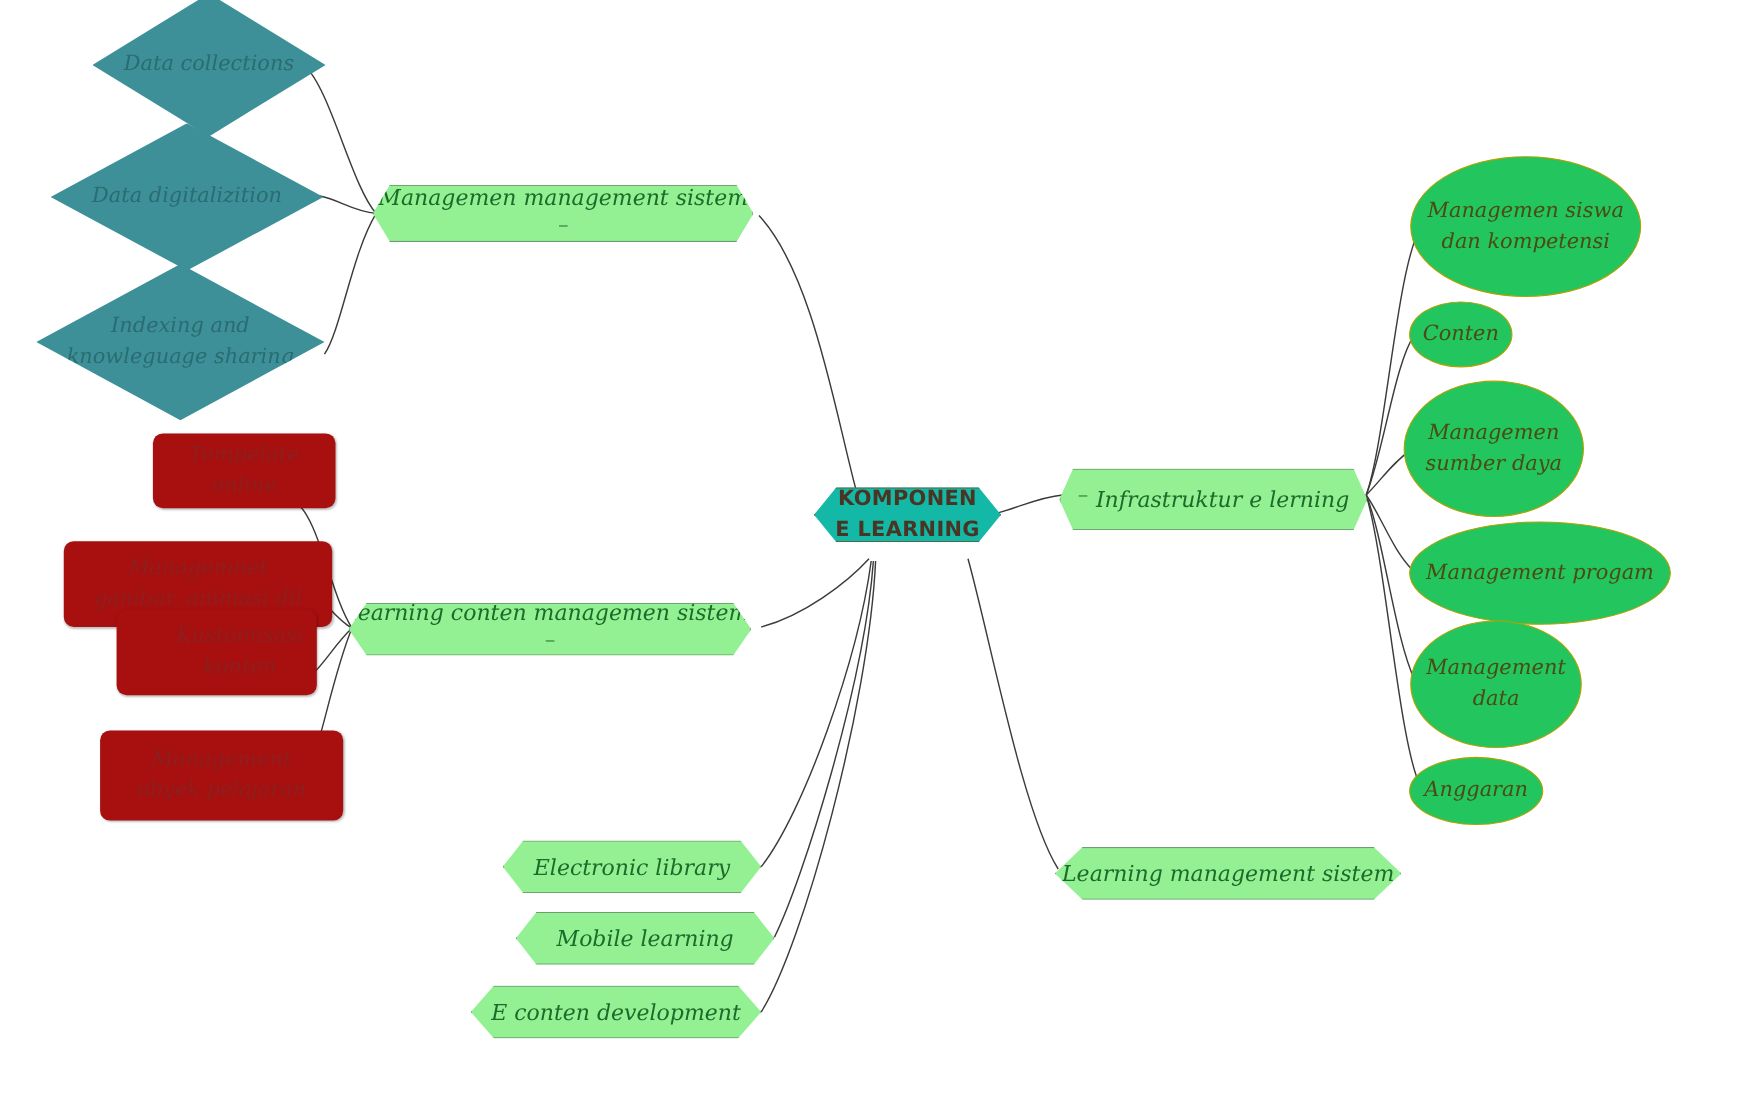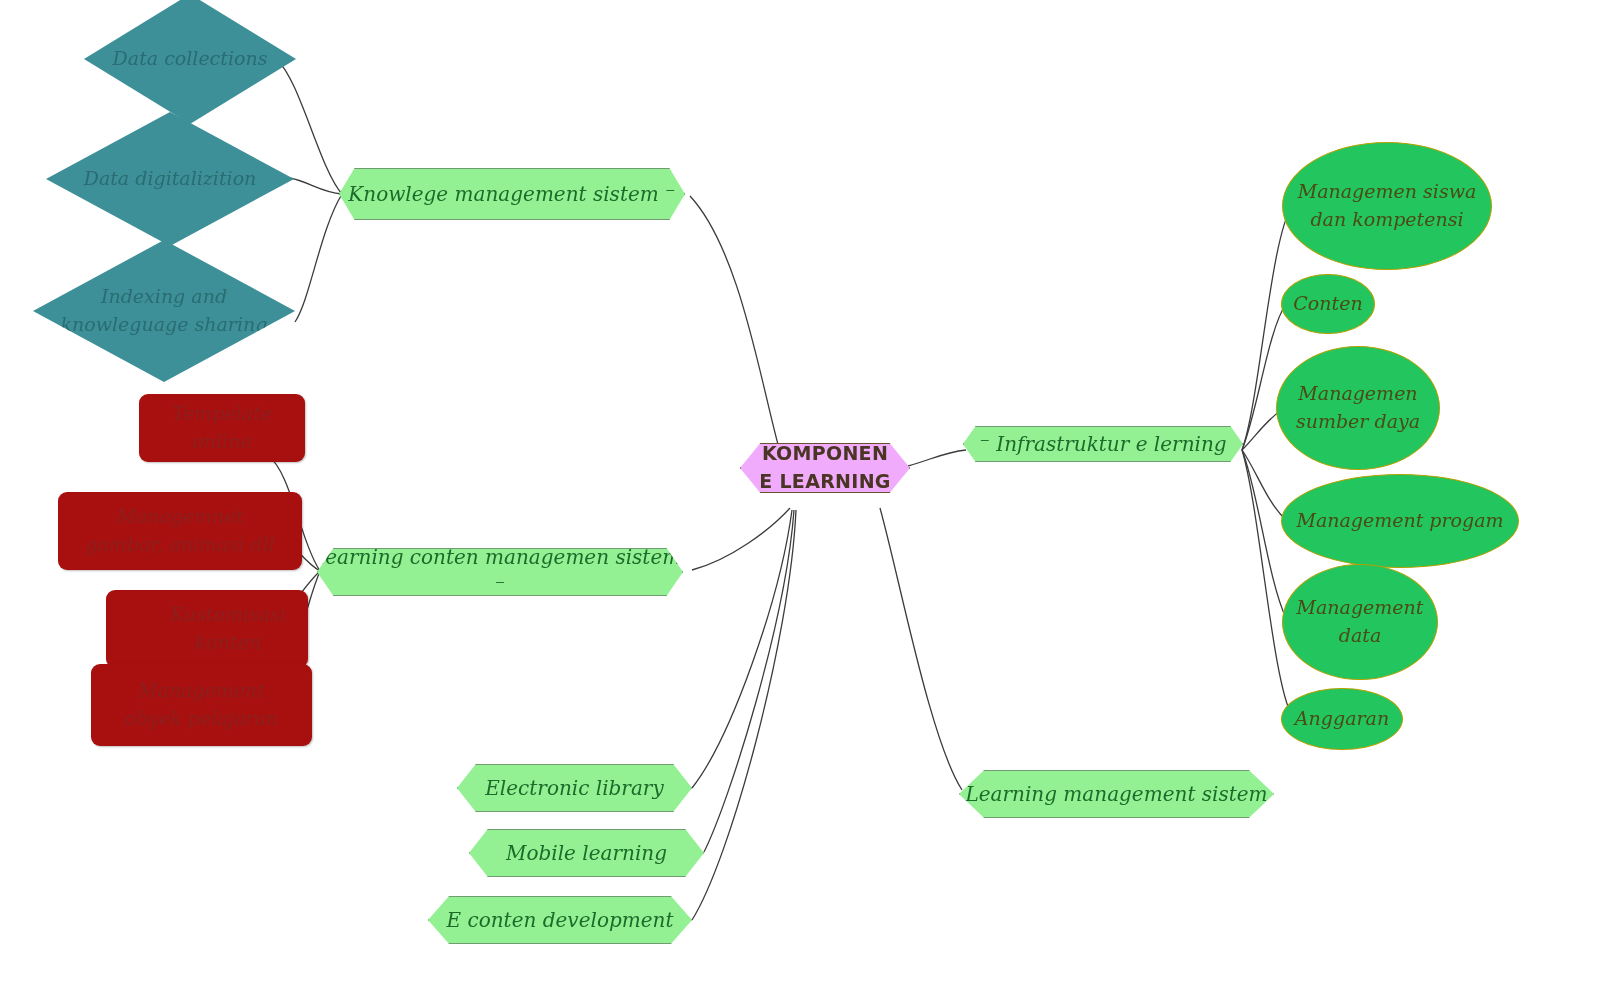--- a/index.html
+++ b/index.html
@@ -28,21 +28,21 @@
     display: flex;
     align-items: center;
     justify-content: center;
     text-align: center;
     line-height: 1.45;
     white-space: pre-line;
   }
 
   
   .hex-center {
-    background: #f0abfc;
+    background: #14b8a6;
     border: 1px solid #6b5030;
     clip-path: polygon(12% 0%, 88% 0%, 100% 50%, 88% 100%, 12% 100%, 0% 50%);
     color: #4a3524;
     font-family: "DejaVu Sans", sans-serif;
     font-weight: bold;
     font-size: 19px;
     letter-spacing: .3px;
   }
 
   
@@ -130,21 +130,21 @@
       <path d="M 1242,450 C 1260,510 1272,680 1292,716"></path>
     </g>
   </svg>
 
   <div class="node hex-center" style="left:740px; top:443px; width:170px; height:50px;">
     <span class="lbl">KOMPONEN
 E LEARNING</span>
   </div>
 
   <div class="node hex-green" style="left:339px; top:168px; width:346px; height:52px;">
-    <span class="lbl">Knowlege management sistem  ⁻</span>
+    <span class="lbl">Managemen management sistem  ⁻</span>
   </div>
 
   <div class="node diamond" style="left:84px; top:-6px; width:212px; height:130px;">
     <span class="lbl">Data collections</span>
   </div>
 
   <div class="node diamond" style="left:46px; top:112px; width:248px; height:134px;">
     <span class="lbl">Data digitalizition</span>
   </div>
 
@@ -160,21 +160,21 @@
   <div class="node redbox" style="left:103px; top:394px; width:166px; height:68px;">
     <span class="lbl">Tempelate
 online</span>
   </div>
 
   <div class="node redbox" style="left:22px; top:492px; width:244px; height:78px;">
     <span class="lbl">Managemnet
 gambar, animasi dll</span>
   </div>
 
-  <div class="node redbox" style="left:70px; top:590px; width:202px; height:78px;padding-left:42px;">
+  <div class="node redbox" style="left:70px; top:554px; width:182px; height:78px;padding-left:42px;">
     <span class="lbl">Kustomisasi
 konten</span>
   </div>
 
   <div class="node redbox" style="left:55px; top:664px; width:221px; height:82px;">
     <span class="lbl">Management
 obyek pelajaran</span>
   </div>
 
   <div class="node hex-green narrow" style="left:457px; top:764px; width:235px; height:48px;">
@@ -182,21 +182,21 @@
   </div>
 
   <div class="node hex-green narrow" style="left:469px; top:829px; width:235px; height:48px;">
     <span class="lbl">Mobile learning</span>
   </div>
 
   <div class="node hex-green narrow" style="left:428px; top:896px; width:264px; height:48px;">
     <span class="lbl">E conten development</span>
   </div>
 
-  <div class="node hex-green" style="left:963px; top:426px; width:280px; height:36px;">
+  <div class="node hex-green" style="left:963px; top:426px; width:280px; height:56px;">
     <span class="lbl">⁻  Infrastruktur e lerning</span>
   </div>
 
   <div class="node hex-green narrow" style="left:959px; top:770px; width:315px; height:48px;">
     <span class="lbl">Learning management sistem</span>
   </div>
 
   <div class="node ellipse" style="left:1282px; top:142px; width:210px; height:128px;">
     <span class="lbl">Managemen siswa
 dan kompetensi</span>

